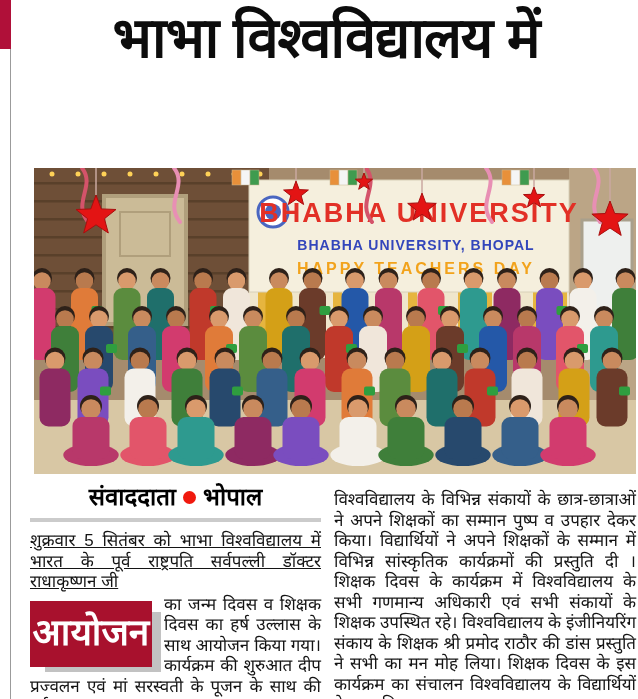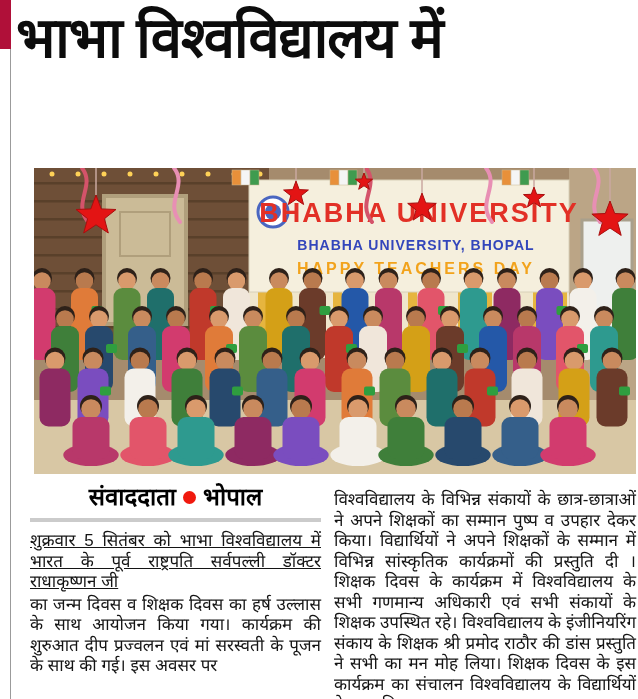--- a/index.html
+++ b/index.html
@@ -3,21 +3,21 @@
 <meta charset="utf-8">
 <style>
   html,body{margin:0;padding:0;background:#ffffff;}
   .page{
     position:relative;width:638px;height:699px;background:#ffffff;overflow:hidden;
     font-family:"Liberation Sans","DejaVu Sans",sans-serif;color:#111;
   }
   .corner-accent{position:absolute;left:0;top:0;width:11px;height:49px;background:#b01039;}
   .left-divider{position:absolute;left:10px;top:49px;bottom:0;width:1px;background:#9b9b9b;}
   .headline{
-    position:absolute;left:16px;right:2px;top:4px;margin:0;text-align:left;
+    position:absolute;left:16px;right:2px;top:4px;margin:0;text-align:center;
     font-size:56px;font-weight:bold;line-height:1.22;color:#0c0c0c;letter-spacing:-1px;
   }
   .hl{display:block;white-space:nowrap;}
   .photo{position:absolute;left:34px;top:168px;width:602px;height:306px;margin:0;background:#a58b6d;}
   .photo svg{display:block;}
   .columns{position:absolute;left:30px;top:474px;width:606px;display:flex;gap:13px;}
   .col-left{width:291px;}
   .col-right{width:302px;padding-top:16px;}
   .byline{padding-top:5px;text-align:center;font-weight:bold;font-size:24px;color:#000;white-space:nowrap;}
   .dot{display:inline-block;width:13px;height:13px;border-radius:50%;background:#f0190e;margin:0 7px 2px;vertical-align:middle;}
@@ -312,21 +312,21 @@
   </figure>
 
   <div class="columns">
     <div class="col-left">
       <div class="byline">
         <span>संवाददाता</span><span class="dot"></span><span>भोपाल</span>
       </div>
       <div class="byline-rule"></div>
       <p class="para p1">शुक्रवार 5 सितंबर को भाभा विश्वविद्यालय  में भारत के पूर्व राष्ट्रपति सर्वपल्ली डॉक्टर राधाकृष्णन जी</p>
       <p class="para p2">
-        <span>का जन्म दिवस व शिक्षक दिवस का हर्ष उल्लास के साथ आयोजन किया गया। कार्यक्रम की शुरुआत दीप प्रज्वलन  एवं मां सरस्वती के पूजन  के साथ की गई। इस अवसर पर</span>
+        <span class="kicker">आयोजन</span><span>का जन्म दिवस व शिक्षक दिवस का हर्ष उल्लास के साथ आयोजन किया गया। कार्यक्रम की शुरुआत दीप प्रज्वलन  एवं मां सरस्वती के पूजन  के साथ की गई। इस अवसर पर</span>
       </p>
     </div>
     <div class="col-right">
       <p class="para">विश्वविद्यालय के विभिन्न संकायों के छात्र-छात्राओं ने अपने शिक्षकों का सम्मान पुष्प व उपहार देकर किया। विद्यार्थियों ने अपने शिक्षकों के सम्मान में विभिन्न सांस्कृतिक कार्यक्रमों की प्रस्तुति दी ।शिक्षक दिवस के कार्यक्रम में विश्वविद्यालय के सभी गणमान्य अधिकारी एवं सभी संकायों के शिक्षक उपस्थित रहे। विश्वविद्यालय के इंजीनियरिंग संकाय के शिक्षक श्री प्रमोद राठौर की डांस प्रस्तुति ने सभी का मन मोह लिया। शिक्षक दिवस के इस कार्यक्रम का संचालन विश्वविद्यालय के विद्यार्थियों के द्वारा किया गया।</p>
     </div>
   </div>
 
 </div>
 
 </body></html>

